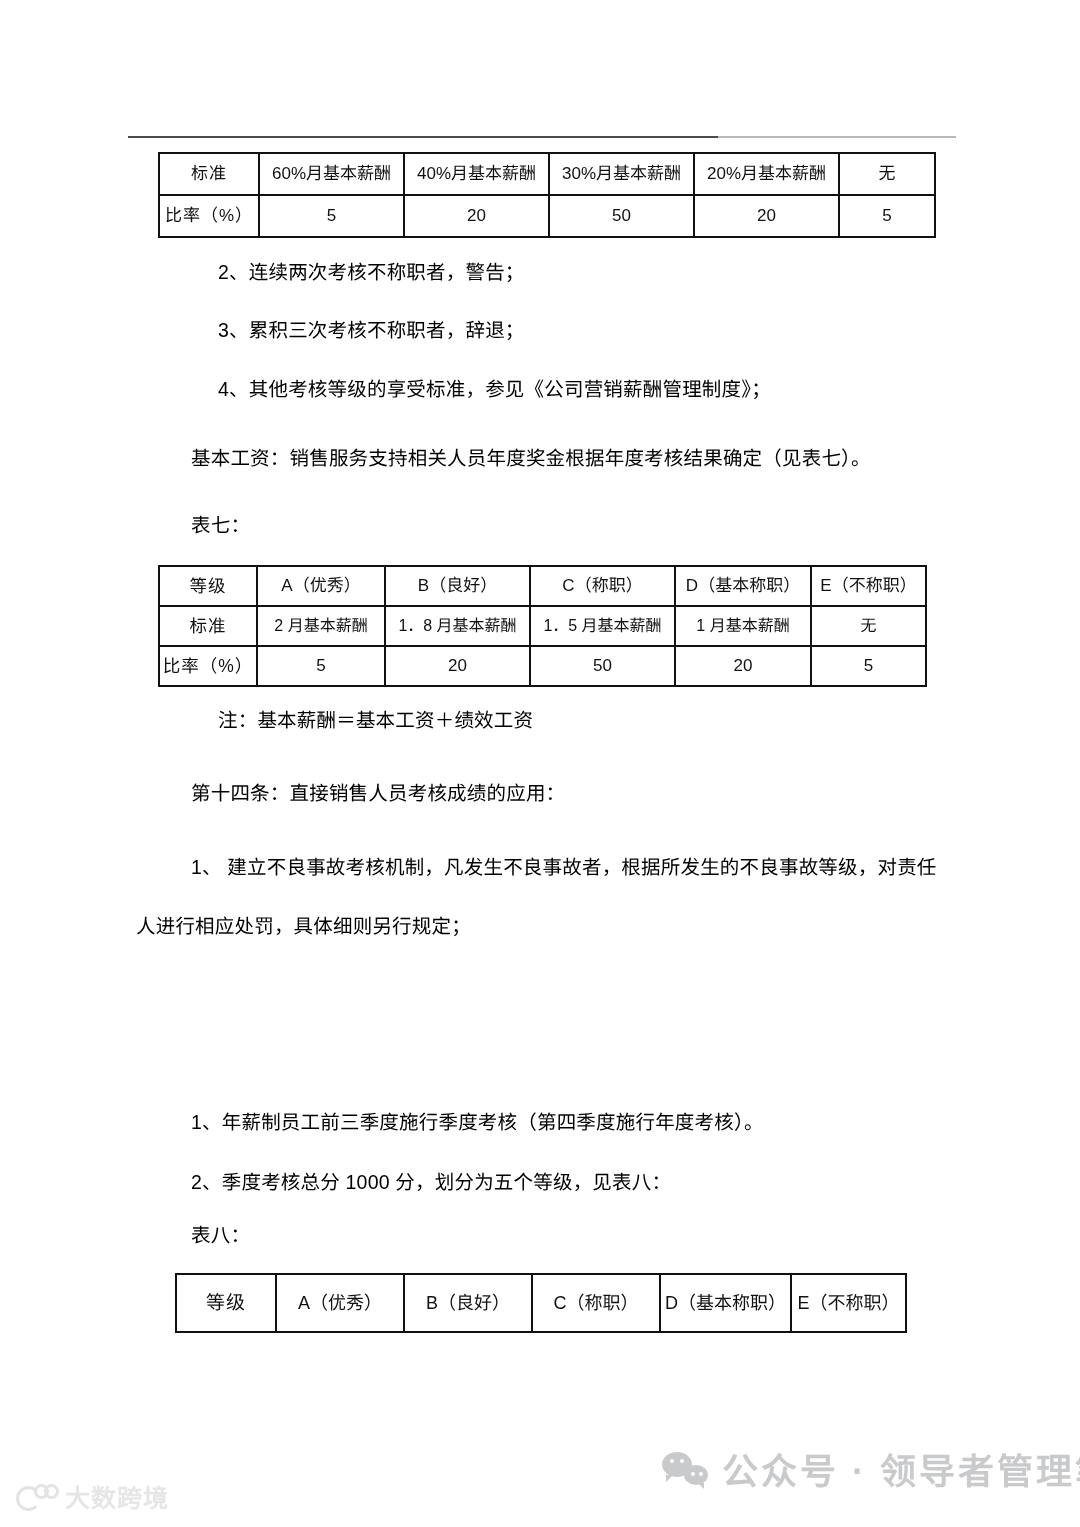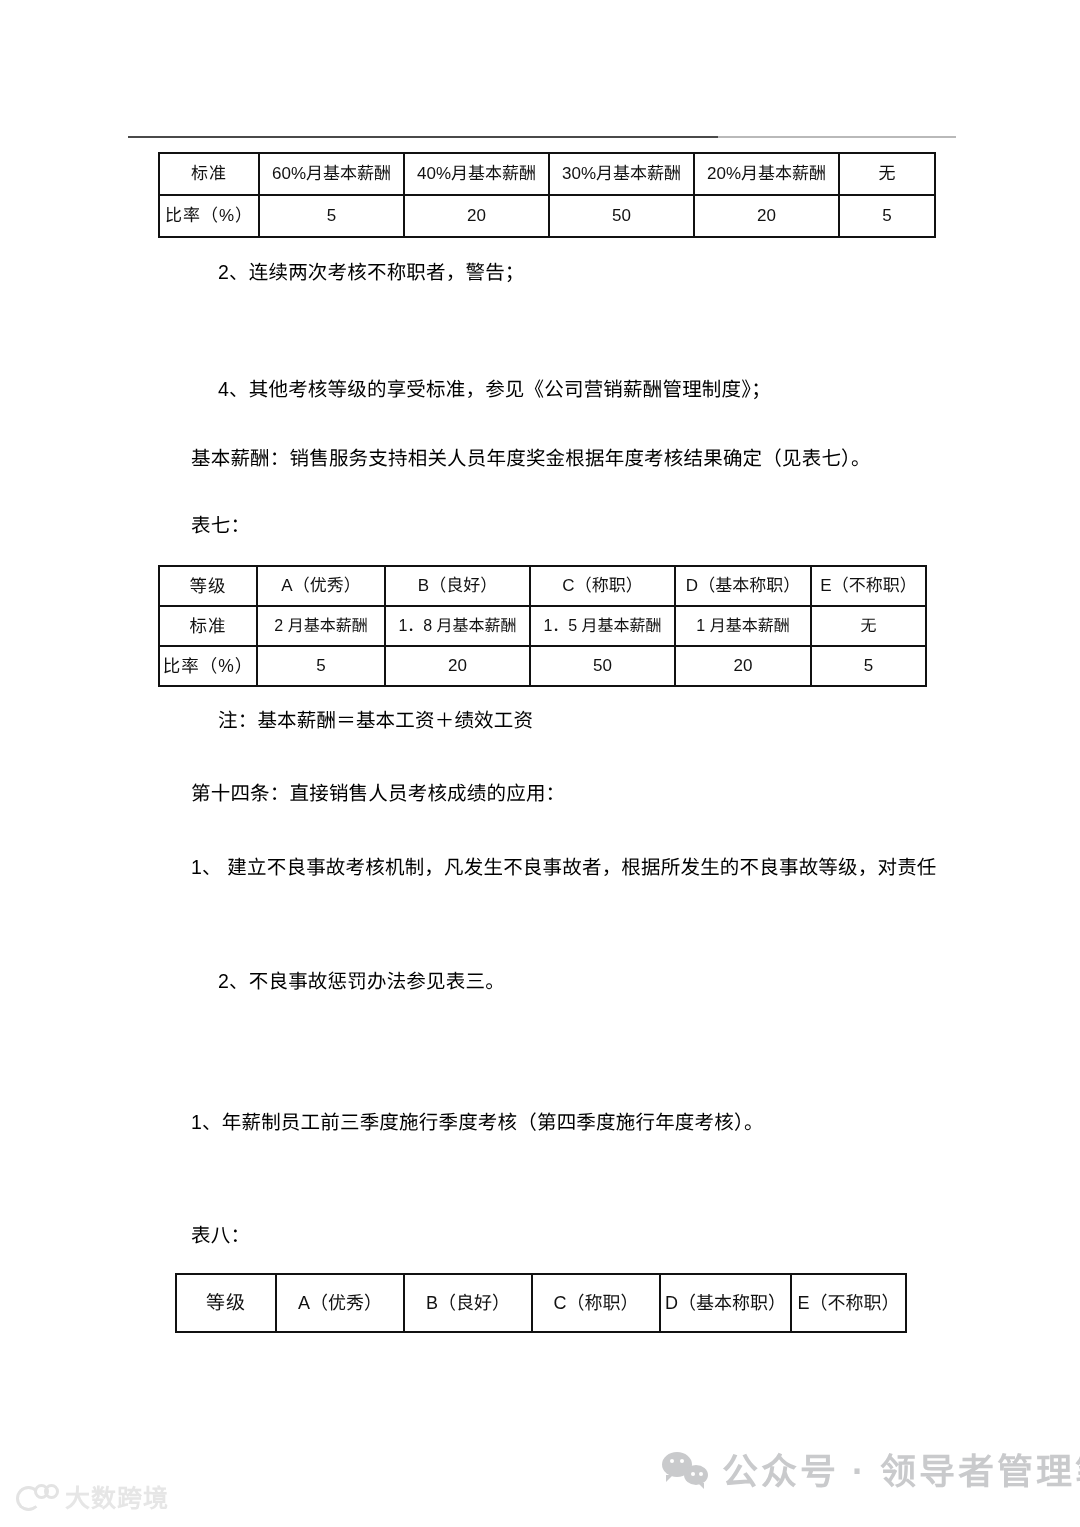--- a/index.html
+++ b/index.html
@@ -266,24 +266,25 @@
         <td>20</td>
         <td>50</td>
         <td>20</td>
         <td>5</td>
       </tr>
     </tbody>
   </table>
 
   <div class="para" style="left:218px; top:258px;">2、连续两次考核不称职者，警告；</div>
 
+  <div class="para" style="left:218px; top:316px;">3、累积三次考核不称职者，辞退；</div>
 
   <div class="para" style="left:218px; top:375px;">4、其他考核等级的享受标准，参见《公司营销薪酬管理制度》；</div>
 
-  <div class="para" style="left:191px; top:444px;">基本薪酬：销售服务支持相关人员年度奖金根据年度考核结果确定（见表七）。</div>
+  <div class="para" style="left:191px; top:444px;">基本工资：销售服务支持相关人员年度奖金根据年度考核结果确定（见表七）。</div>
 
   <div class="para" style="left:191px; top:511px;">表七：</div>
 
   <table class="doc-table" id="table-seven">
     <colgroup>
       <col style="width:98px">
       <col style="width:128px">
       <col style="width:145px">
       <col style="width:145px">
       <col style="width:136px">
@@ -316,26 +317,27 @@
       </tr>
     </tbody>
   </table>
 
   <div class="para" style="left:218px; top:706px;">注：基本薪酬＝基本工资＋绩效工资</div>
 
   <div class="para" style="left:191px; top:779px;">第十四条：直接销售人员考核成绩的应用：</div>
 
   <div class="para" style="left:191px; top:853px;">1、 建立不良事故考核机制，凡发生不良事故者，根据所发生的不良事故等级，对责任</div>
 
-
-  <div class="para" style="left:218px; top:967px;">2、不良事故惩罚办法参见表三。</div>
+  <div class="para" style="left:136px; top:912px;">人进行相应处罚，具体细则另行规定；</div>
+
 
 
   <div class="para" style="left:191px; top:1108px;">1、年薪制员工前三季度施行季度考核（第四季度施行年度考核）。</div>
 
+  <div class="para" style="left:191px; top:1168px;">2、季度考核总分 1000 分，划分为五个等级，见表八：</div>
 
   <div class="para" style="left:191px; top:1221px;">表八：</div>
 
   <table class="doc-table" id="table-eight">
     <colgroup>
       <col style="width:100px">
       <col style="width:128px">
       <col style="width:128px">
       <col style="width:128px">
       <col style="width:131px">

